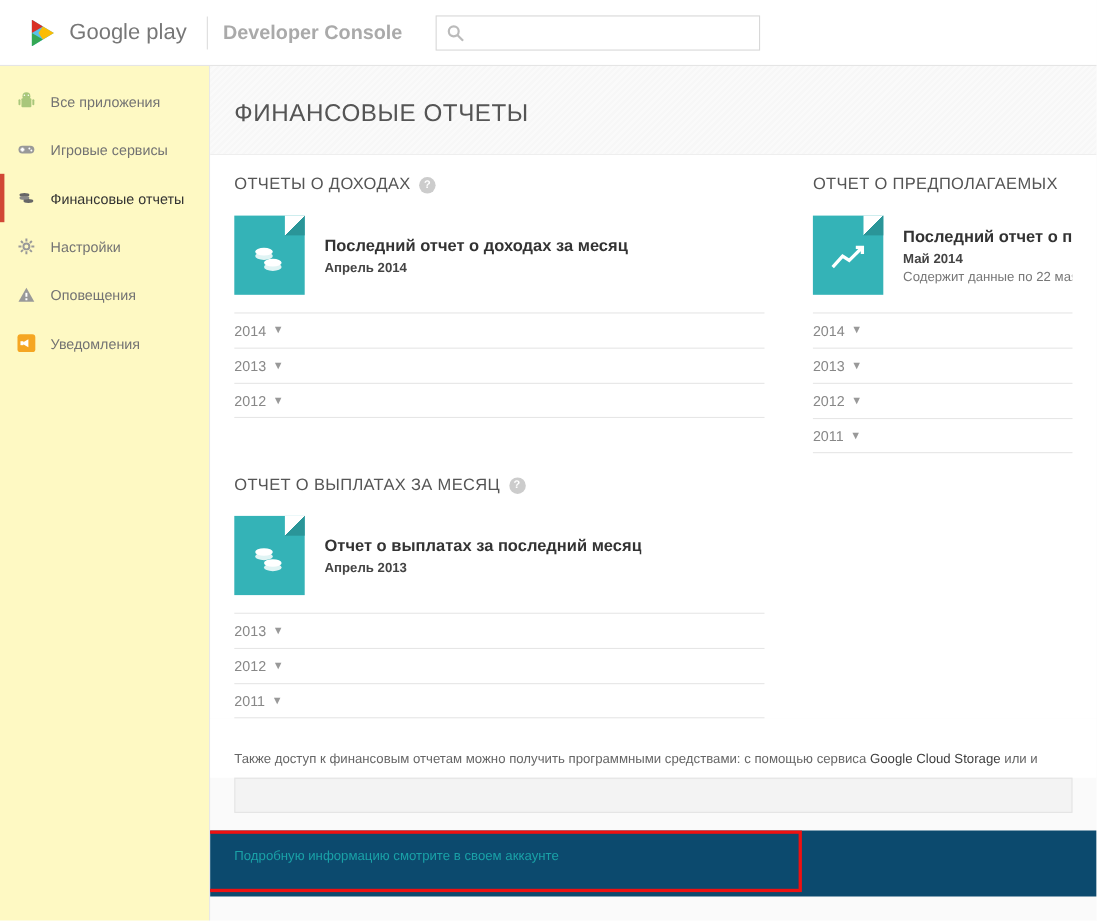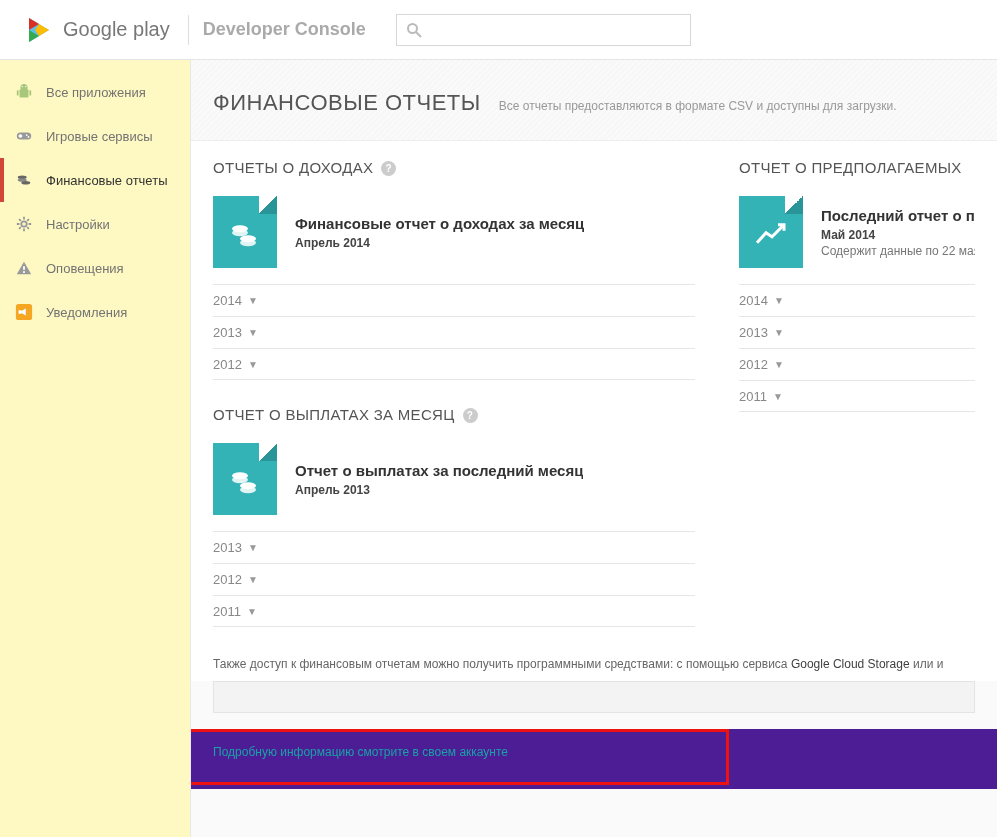--- a/index.html
+++ b/index.html
@@ -45,29 +45,29 @@
 .report-icon .inner-icon { position: absolute; top: 50%; left: 50%; transform: translate(-50%, -40%); }
 .report-title { font-size: 15px; font-weight: bold; color: #333; margin-bottom: 4px; white-space: nowrap; overflow: hidden; }
 .report-date { font-size: 12px; font-weight: bold; color: #444; }
 .report-note { font-size: 12px; color: #777; margin-top: 2px; white-space: nowrap; overflow: hidden; }
 
 .year-list { margin-top: 10px; }
 .year-row { height: 32px; display: flex; align-items: center; border-top: 1px solid #e6e6e6; color: #888; font-size: 13px; cursor: pointer; }
 .year-row:last-child { border-bottom: 1px solid #e6e6e6; }
 .year-row .chev { margin-left: 6px; font-size: 10px; color: #999; }
 
-.section2 { margin-top: 26px; }
+.section2 { margin-top: 52px; }
 
 .footer-text { padding: 30px 22px 10px; font-size: 12px; color: #666; background: #fff; white-space: nowrap; }
 .footer-text a { color: #404040; text-decoration: none; }
 .code-box { margin: 0 22px 16px; background: #f3f3f3; border: 1px solid #e4e4e4; height: 32px; }
 
 .highlight-box { position: absolute; left: -34px; bottom: 4px; width: 572px; height: 56px; border: 3px solid #e11; pointer-events: none; }
 .account-link { position: absolute; left: 22px; top: 16px; color: #1aa1a7; font-size: 12px; cursor: pointer; }
-.footer-rel { position: relative; height: 60px; background: #4c1d95; }
+.footer-rel { position: relative; height: 60px; background: #0c4a6e; }
 
 
 svg { display: block; }
 </style>
 </head>
 <body>
 
 <div class="header">
   <span class="play-triangle">
     <svg viewBox="0 0 28 28" width="28" height="28">
@@ -156,21 +156,20 @@
             <rect x="4" y="8" width="3" height="4" fill="#fff"></rect>
           </svg>
       </span>
       <span>Уведомления</span>
     </div>
   </div>
 
   <div class="main">
     <div class="main-head">
       <span class="main-title">ФИНАНСОВЫЕ ОТЧЕТЫ</span>
-      <span class="main-sub">Все отчеты предоставляются в формате CSV и доступны для загрузки.</span>
     </div>
 
     <div class="content">
 
       <div class="column col-left">
 
         <div class="section-title">
           <span>ОТЧЕТЫ О ДОХОДАХ</span>
           <span class="help-circle">?</span>
         </div>
@@ -180,21 +179,21 @@
             <span class="inner-icon">
               <svg width="34" height="28" viewBox="0 0 34 28">
                   <ellipse cx="12" cy="8" rx="8" ry="3.5" fill="#fff"></ellipse>
                   <ellipse cx="12" cy="12" rx="8" ry="3.5" fill="#fff" opacity="0.85"></ellipse>
                   <ellipse cx="20" cy="18" rx="8" ry="3.5" fill="#fff"></ellipse>
                   <ellipse cx="20" cy="22" rx="8" ry="3.5" fill="#fff" opacity="0.85"></ellipse>
                 </svg>
             </span>
           </div>
           <div>
-            <div class="report-title">Финансовые отчет о доходах за месяц</div>
+            <div class="report-title">Последний отчет о доходах за месяц</div>
             <div class="report-date">Апрель 2014</div>
           </div>
         </div>
 
         <div class="year-list">
           <div class="year-row">
               <span>2014</span>
               <span class="chev">▼</span>
             </div>
           <div class="year-row">

